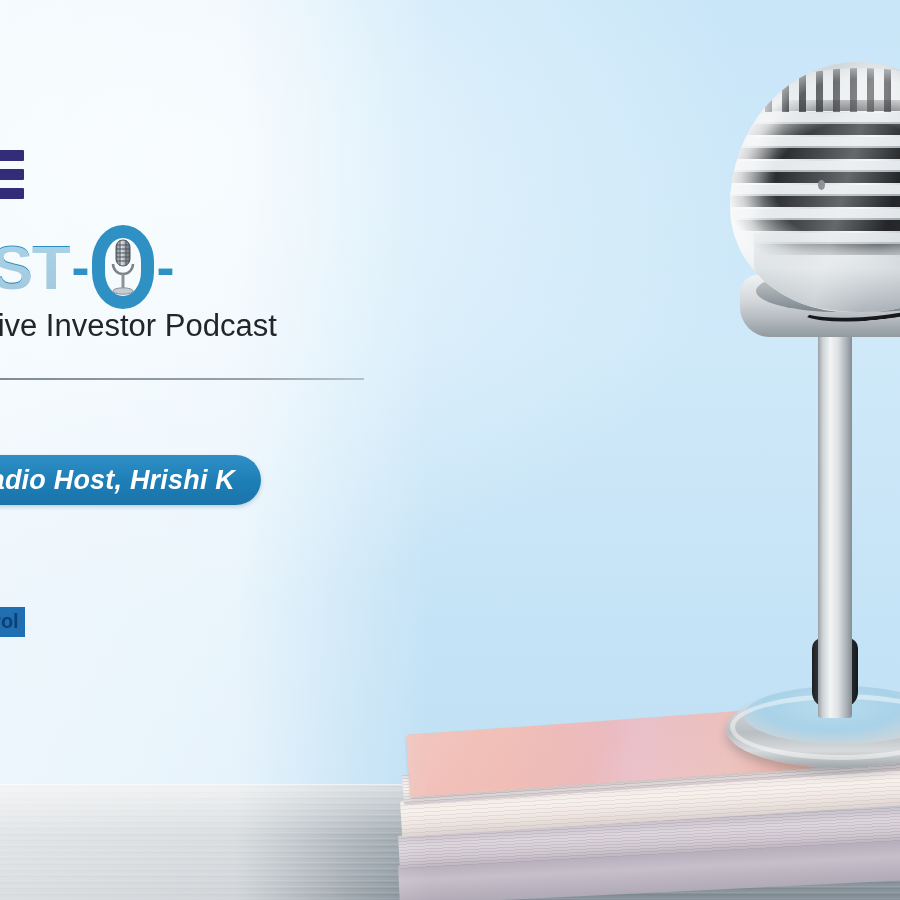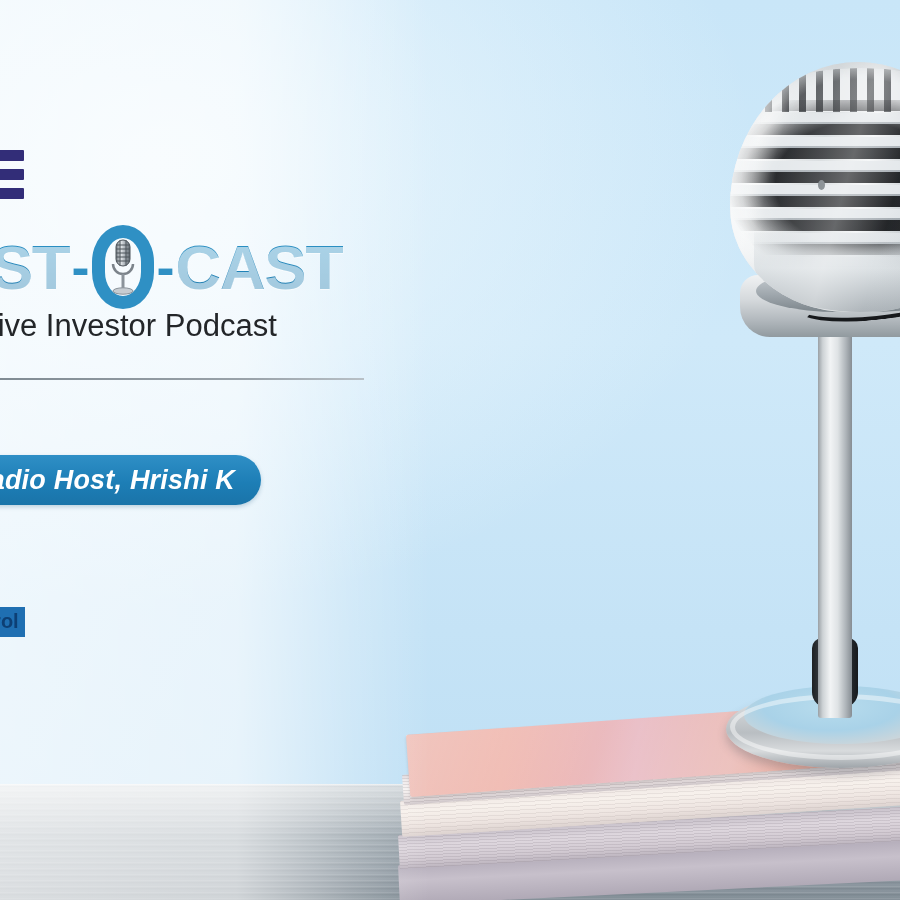--- a/index.html
+++ b/index.html
@@ -340,21 +340,20 @@
           <line x1="8" y1="24" x2="22" y2="24"></line>
           <line x1="12" y1="3" x2="12" y2="29"></line>
             <line x1="18" y1="3" x2="18" y2="29"></line>
         </g>
         <path d="M5 27 a10 10 0 0 0 20 0" fill="none" stroke="#7b838a" stroke-width="2.5"></path>
         <rect x="13.5" y="37" width="3" height="14" fill="#8b939a"></rect>
         <ellipse cx="15" cy="54" rx="10" ry="3.2" fill="#c6ccd1" stroke="#8b939a" stroke-width="1"></ellipse>
       </svg>
     </span>
     <span class="dash">-</span>
-    <span class="t1">CAST</span>
   </div>
 
   <div class="subtitle">lusive Investor Podcast</div>
 
   <div class="rule"></div>
 
   <div class="pill">
     <span>Radio Host, Hrishi K</span>
   </div>
 

